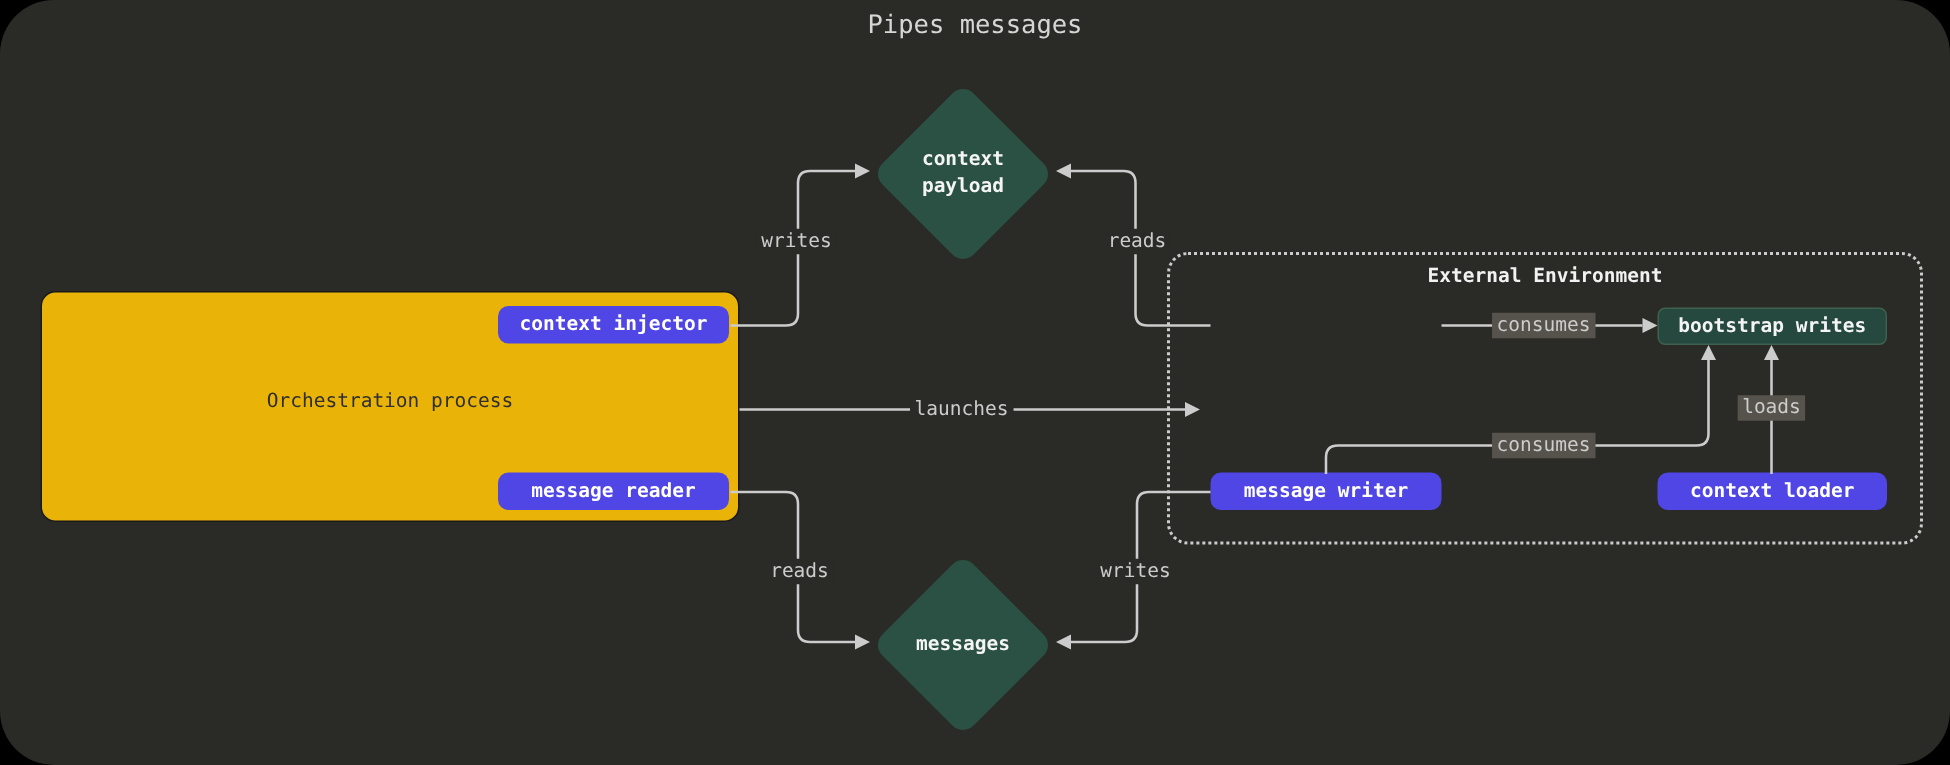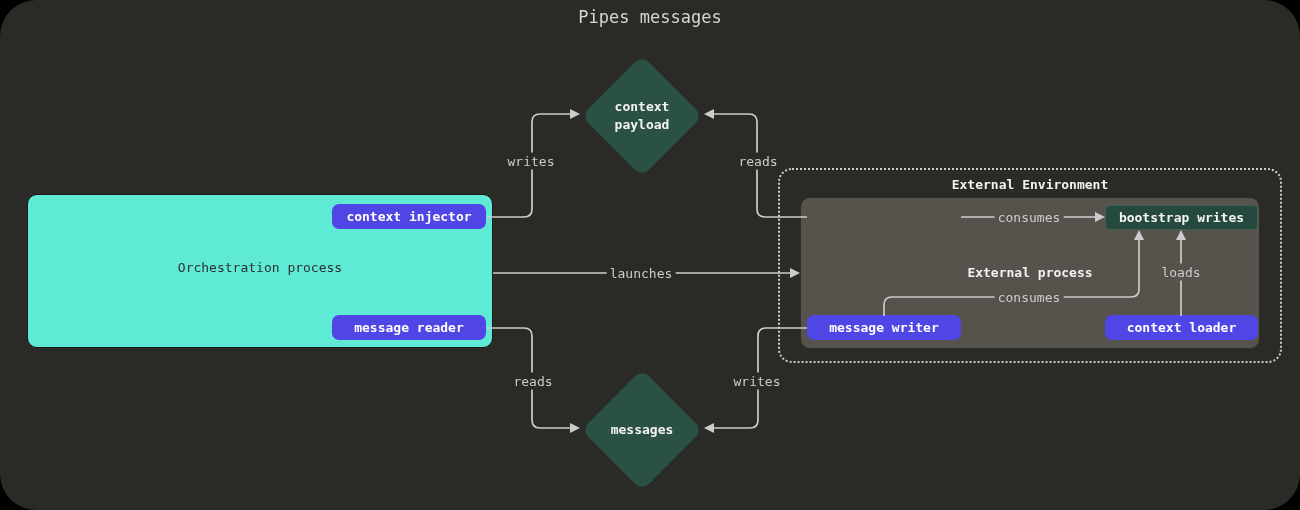--- a/index.html
+++ b/index.html
@@ -23,21 +23,21 @@
     font-size: 17px;
     font-weight: 500;
     letter-spacing: 0px;
   }
 
   
   .cluster-orchestration {
     position: absolute;
     left: 27px; top: 194px;
     width: 466px; height: 154px;
-    background: #5eead4;
+    background: #eab308;
     border: 1px solid #19191c;
     border-radius: 10px;
     box-sizing: border-box;
   }
   .cluster-orchestration .cluster-label {
     position: absolute;
     left: 0; top: 65px;
     width: 100%;
     text-align: center;
     color: #2f2f2f;
@@ -172,23 +172,20 @@
   <div class="diagram-title">Pipes messages</div>
 
   <div class="cluster-orchestration">
     <div class="cluster-label">Orchestration process</div>
   </div>
 
   <div class="cluster-external-env">
     <div class="cluster-label">External Environment</div>
   </div>
 
-  <div class="cluster-external-process">
-    <div class="cluster-label">External process</div>
-  </div>
 
   <div class="diamond-wrap diamond-context-payload">
     <div class="diamond"></div>
     <div class="diamond-label">context
 payload</div>
   </div>
 
   <div class="diamond-wrap diamond-messages">
     <div class="diamond"></div>
     <div class="diamond-label">messages</div>

